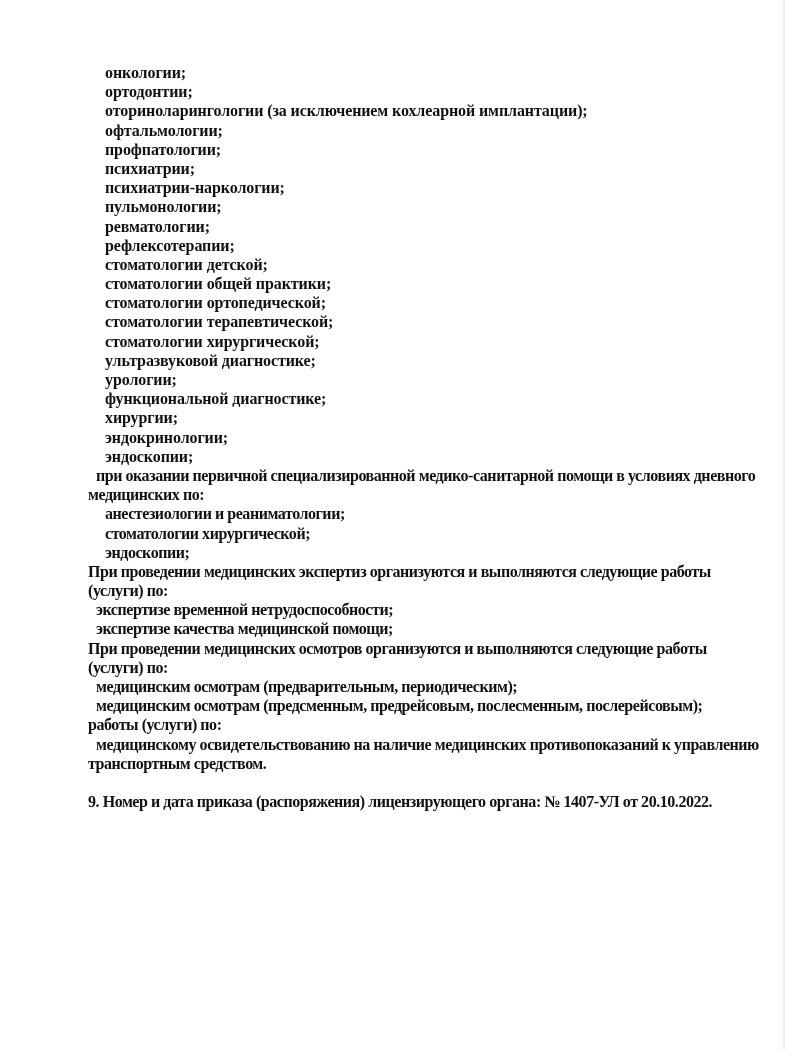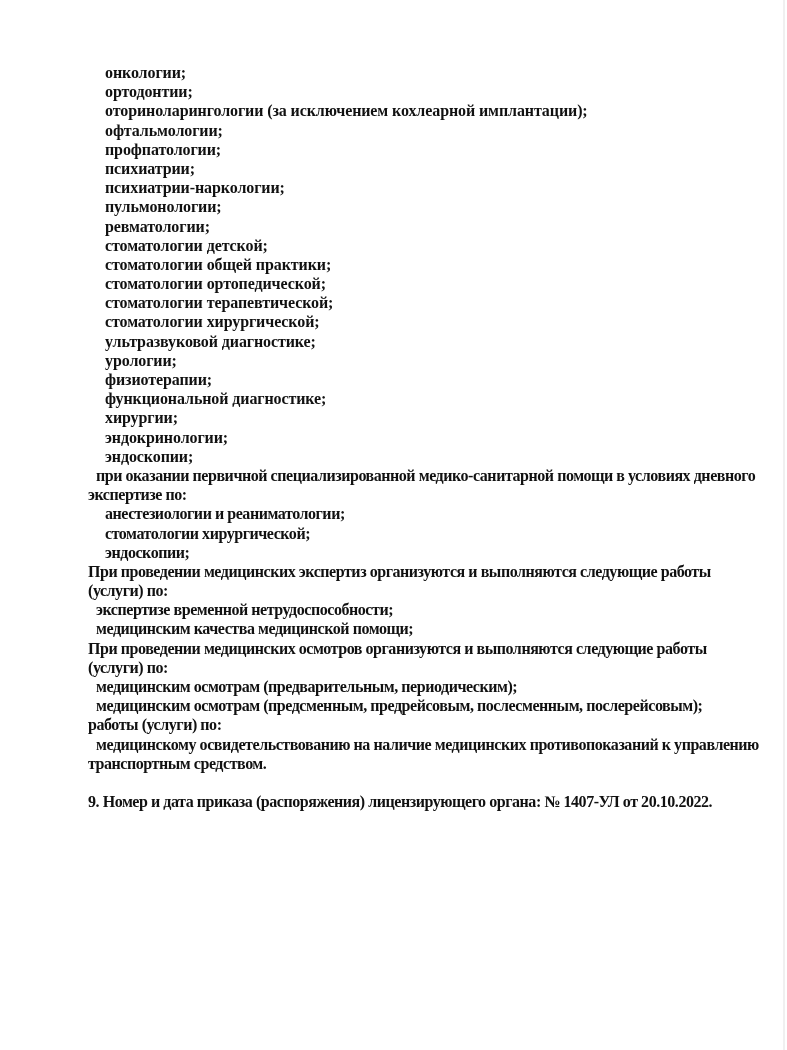--- a/index.html
+++ b/index.html
@@ -60,47 +60,47 @@
     <div>
       <div class="line l2">онкологии;</div>
       <div class="line l2">ортодонтии;</div>
       <div class="line l2">оториноларингологии (за исключением кохлеарной имплантации);</div>
       <div class="line l2">офтальмологии;</div>
       <div class="line l2">профпатологии;</div>
       <div class="line l2">психиатрии;</div>
       <div class="line l2">психиатрии-наркологии;</div>
       <div class="line l2">пульмонологии;</div>
       <div class="line l2">ревматологии;</div>
+      <div class="line l2">рефлексотерапии;</div>
       <div class="line l2">стоматологии детской;</div>
       <div class="line l2">стоматологии общей практики;</div>
       <div class="line l2">стоматологии ортопедической;</div>
       <div class="line l2">стоматологии терапевтической;</div>
       <div class="line l2">стоматологии хирургической;</div>
       <div class="line l2">ультразвуковой диагностике;</div>
       <div class="line l2">урологии;</div>
-      <div class="line l2">физиотерапии;</div>
       <div class="line l2">функциональной диагностике;</div>
       <div class="line l2">хирургии;</div>
       <div class="line l2">эндокринологии;</div>
       <div class="line l2">эндоскопии;</div>
     </div>
 
     <div>
       <div class="line l1 narrow">при оказании первичной специализированной медико-санитарной помощи в условиях дневного</div>
-      <div class="line l0 narrow">экспертизе по:</div>
+      <div class="line l0 narrow">медицинских по:</div>
       <div class="line l2 narrow">анестезиологии и реаниматологии;</div>
       <div class="line l2 narrow">стоматологии хирургической;</div>
       <div class="line l2 narrow">эндоскопии;</div>
     </div>
 
     <div>
       <div class="line l0 narrow">При проведении медицинских экспертиз организуются и выполняются следующие работы</div>
       <div class="line l0 narrow">(услуги) по:</div>
       <div class="line l1 narrow">экспертизе временной нетрудоспособности;</div>
-      <div class="line l1 narrow">медицинским качества медицинской помощи;</div>
+      <div class="line l1 narrow">экспертизе качества медицинской помощи;</div>
     </div>
 
     <div>
       <div class="line l0 narrow">При проведении медицинских осмотров организуются и выполняются следующие работы</div>
       <div class="line l0 narrow">(услуги) по:</div>
       <div class="line l1 narrow">медицинским осмотрам (предварительным, периодическим);</div>
       <div class="line l1 narrow">медицинским осмотрам (предсменным, предрейсовым, послесменным, послерейсовым);</div>
     </div>
 
     <div>

